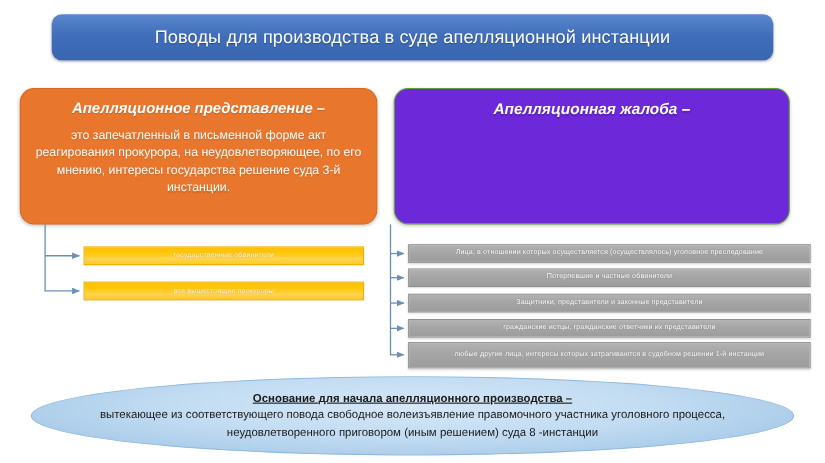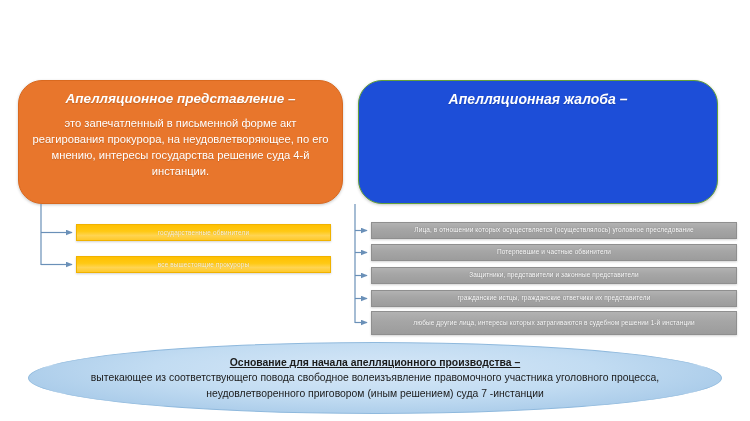--- a/index.html
+++ b/index.html
@@ -37,41 +37,41 @@
     font-size: 16.5px;
     letter-spacing: 0.1px;
     text-align: center;
     white-space: nowrap;
     text-shadow: 0 1px 1px rgba(0,0,0,0.3);
   }
 
   
   .def-card {
     position: absolute;
-    border-radius: 24px;
+    border-radius: 13px;
     box-sizing: border-box;
     padding: 10px 12px 8px 12px;
     text-align: center;
     color: #ffffff;
   }
   #card-orange {
     left: 18px;
     top: 80px;
     width: 325px;
     height: 124px;
     background: #e8762c;
     border: 1.5px solid #d9691f;
     box-shadow: 0 1px 3px rgba(0,0,0,0.22);
   }
   #card-green {
     left: 358px;
     top: 80px;
     width: 360px;
     height: 124px;
-    background: #1d4ed8;
+    background: #6d28d9;
     border: 1.5px solid #63a03b;
     box-shadow: 0 1px 3px rgba(0,0,0,0.22);
   }
   .def-head {
     font-style: italic;
     font-weight: bold;
     font-size: 13.5px;
     line-height: 1.2;
     margin-bottom: 9px;
     text-shadow: 0 1px 1px rgba(0,0,0,0.18);
@@ -179,24 +179,27 @@
   #ellipse-basis .ell-head {
     text-decoration: underline;
     font-weight: bold;
   }
 </style>
 </head>
 <body>
 
 <div id="slide">
 
+  <div id="title-banner">
+    <span class="title-text">Поводы для производства в суде апелляционной инстанции</span>
+  </div>
 
   <div class="def-card" id="card-orange">
     <div class="def-head">Апелляционное представление –</div>
-    <div class="def-body">это запечатленный в письменной форме акт реагирования прокурора, на неудовлетворяющее, по его мнению, интересы государства решение суда 4-й инстанции.</div>
+    <div class="def-body">это запечатленный в письменной форме акт реагирования прокурора, на неудовлетворяющее, по его мнению, интересы государства решение суда 3-й инстанции.</div>
   </div>
 
   <div class="def-card" id="card-green">
     <div class="def-head">Апелляционная жалоба –</div>
   </div>
 
   <svg id="connectors" viewBox="0 0 750 421" xmlns="http://www.w3.org/2000/svg">
     <defs>
       <marker id="arrowhead" markerWidth="6" markerHeight="5" refX="5.4" refY="2.5" orient="auto">
         <path d="M0,0 L6,2.5 L0,5 Z" fill="#6a90b8"></path>
@@ -234,17 +237,17 @@
   <div class="bar-gray" id="bar-g-3">
     <span class="bar-text">гражданские истцы, гражданские ответчики их представители</span>
   </div>
   <div class="bar-gray" id="bar-g-4">
     <span class="bar-text">любые другие лица, интересы которых затрагиваются в судебном решении 1-й инстанции</span>
   </div>
 
   <div id="ellipse-basis">
     <div class="ell-inner">
       <div class="ell-head">Основание для начала апелляционного производства –</div>
-      <div class="ell-body">вытекающее из соответствующего повода свободное волеизъявление правомочного участника уголовного процесса, неудовлетворенного приговором (иным решением) суда 7 -инстанции</div>
+      <div class="ell-body">вытекающее из соответствующего повода свободное волеизъявление правомочного участника уголовного процесса, неудовлетворенного приговором (иным решением) суда 8 -инстанции</div>
     </div>
   </div>
 
 </div>
 
 </body></html>

